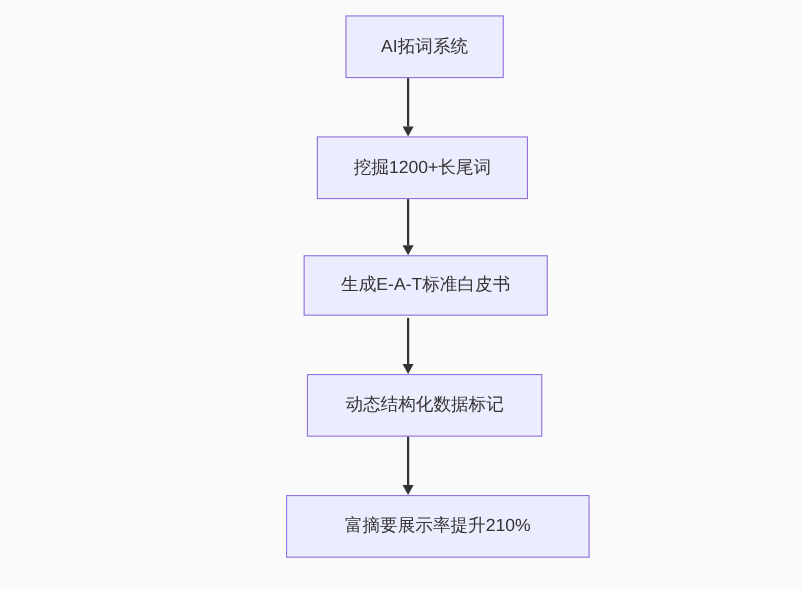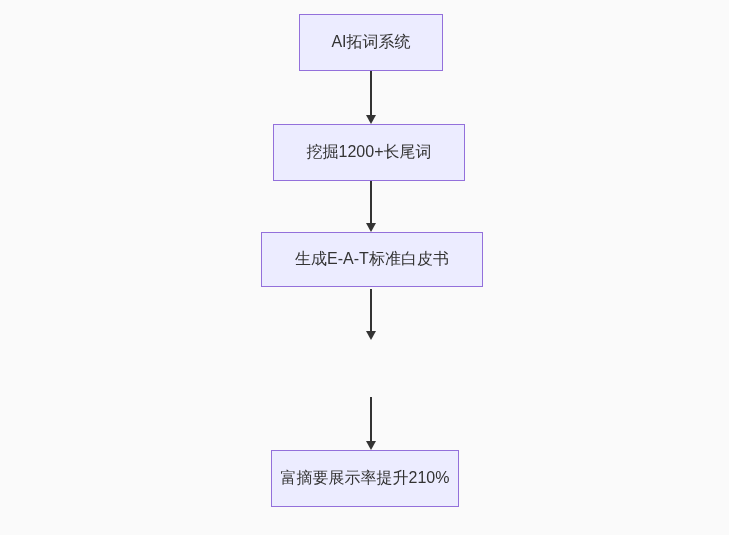--- a/index.html
+++ b/index.html
@@ -20,26 +20,27 @@
     box-sizing: border-box;
     background: #ECECFF;
     border: 1px solid #9370DB;
     color: #333333;
     font-size: 16px;
     display: flex;
     align-items: center;
     justify-content: center;
     text-align: center;
     white-space: nowrap;
+    margin-left: 15px;
   }
   .n1 { left: 299px; top: 14px;  width: 144px; height: 57px; }
   .n2 { left: 273px; top: 124px; width: 192px; height: 57px; }
   .n3 { left: 261px; top: 232px; width: 222px; height: 55px; }
   .n4 { left: 264px; top: 340px; width: 214px; height: 57px; }
-  .n5 { left: 271px; top: 450px; width: 188px; height: 57px; }
+  .n5 { left: 245px; top: 450px; width: 276px; height: 57px; }
 
   .edge {
     position: absolute;
     left: 366px;   
     width: 10px;
     display: flex;
     flex-direction: column;
     align-items: center;
   }
   .e1 { top: 71px;  height: 53px; }
@@ -84,20 +85,23 @@
 
   <div class="node n3">
     <span>生成E-A-T标准白皮书</span>
   </div>
 
   <div class="edge e3">
     <div class="edge-line"></div>
     <div class="arrowhead"></div>
   </div>
 
+  <div class="node n4">
+    <span>动态结构化数据标记</span>
+  </div>
 
   <div class="edge e4">
     <div class="edge-line"></div>
     <div class="arrowhead"></div>
   </div>
 
   <div class="node n5">
     <span>富摘要展示率提升210%</span>
   </div>
 

